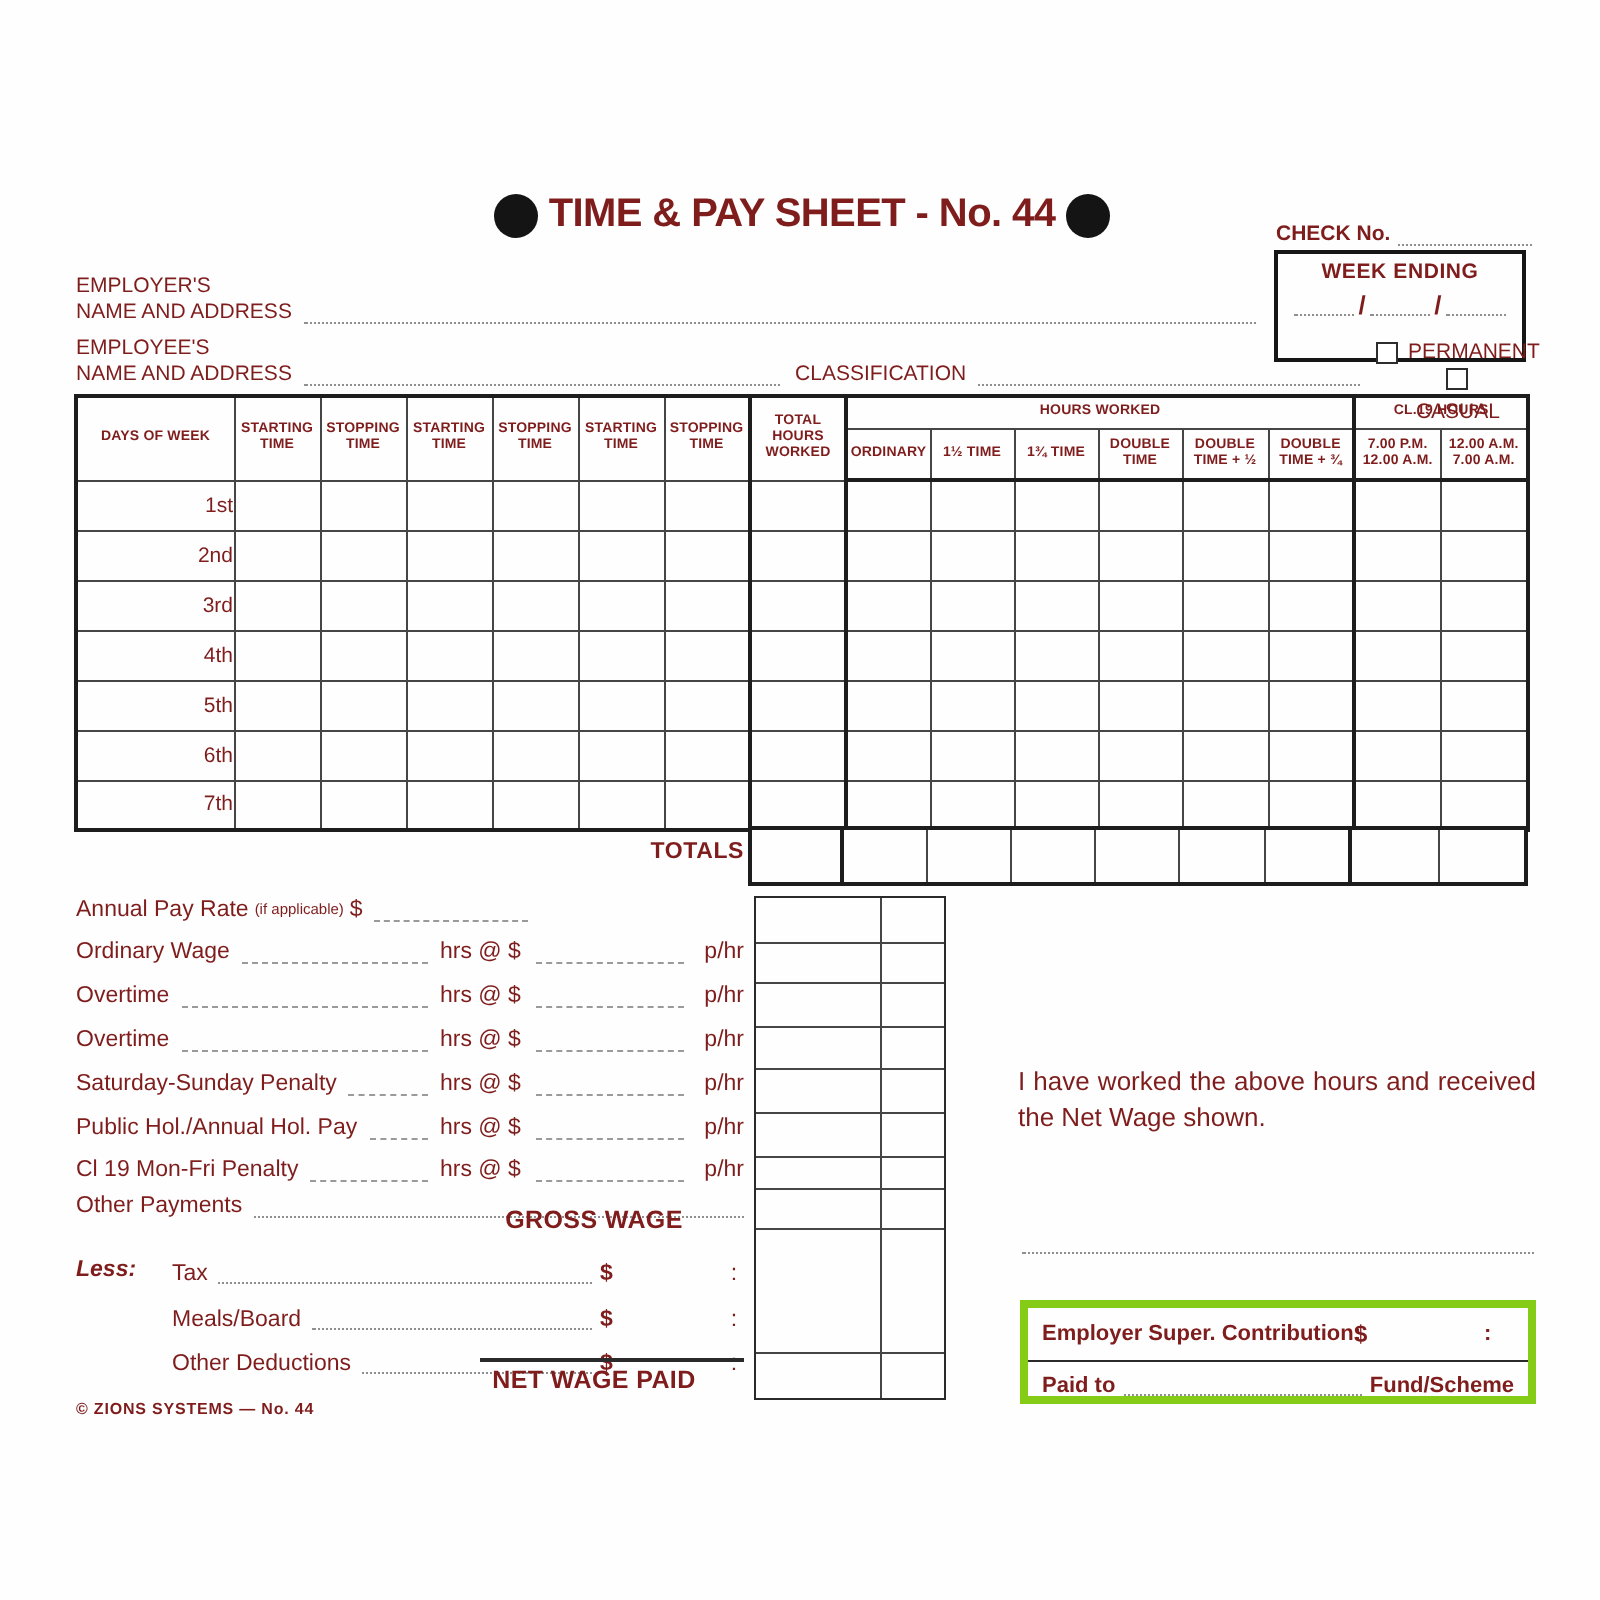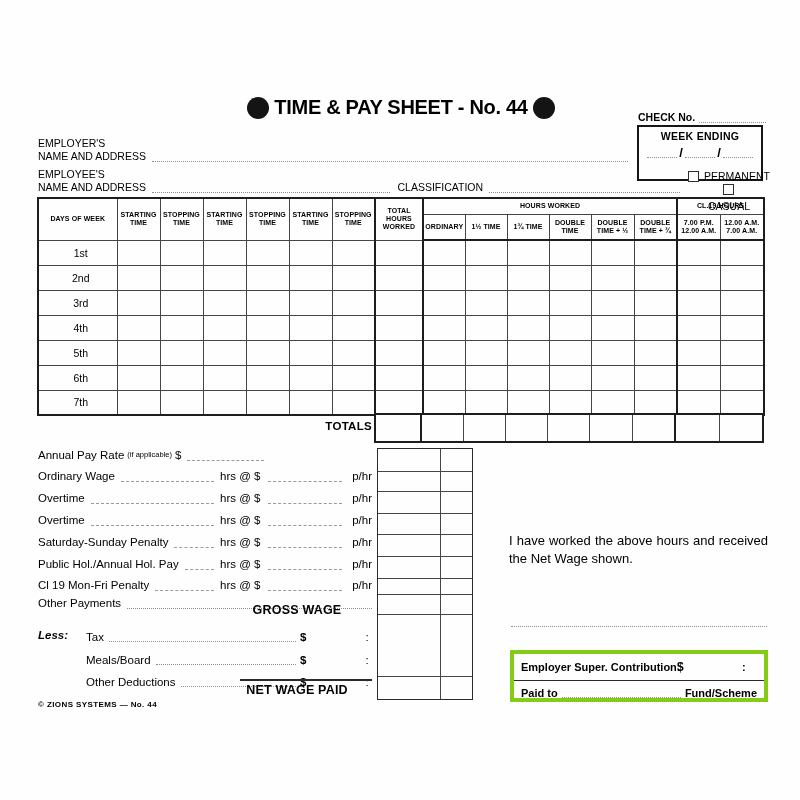--- a/index.html
+++ b/index.html
@@ -1,17 +1,17 @@
 <!DOCTYPE html>
 <html><head>
 <meta charset="utf-8">
 <style>
   html,body{margin:0;padding:0;background:#ffffff;}
   #page{position:relative;width:800px;height:800px;background:#fefefe;overflow:hidden;
-        font-family:"Liberation Sans",sans-serif;color:#000000;}
+        font-family:"Liberation Sans",sans-serif;color:#7f1d1d;}
   .abs{position:absolute;}
 
   
   .hole{position:absolute;width:22px;height:22px;border-radius:50%;background:#141414;}
   #title{position:absolute;left:270px;top:96px;width:262px;text-align:center;
          font-size:20px;font-weight:bold;letter-spacing:-0.3px;white-space:nowrap;}
   .dotlead{border-bottom:1px dotted #8f8f8f;}
   .dashlead{border-bottom:1px dashed #9a9a9a;}
 
   #checkline{position:absolute;left:638px;top:110px;width:128px;display:flex;align-items:flex-end;font-size:10.5px;font-weight:bold;}
@@ -27,21 +27,21 @@
   .partyline .dotlead{height:12px;}
 
   .checkrow{display:flex;align-items:center;font-size:10.5px;gap:5px;}
   .cbox{width:9px;height:9px;border:1.5px solid #2d2d2d;background:#fff;display:inline-block;}
 
   
   #tt{position:absolute;left:37px;top:197px;border-collapse:collapse;table-layout:fixed;width:728px;
       border:2px solid #1d1d1d;}
   #tt th,#tt td{border:1px solid #454545;padding:0;box-sizing:border-box;}
   #tt th{font-size:7px;line-height:8.2px;font-weight:bold;text-align:center;vertical-align:middle;letter-spacing:0.1px;}
-  #tt td.day{font-size:10.5px;padding-left:6px;text-align:center;vertical-align:middle;}
+  #tt td.day{font-size:10.5px;padding-left:6px;text-align:right;vertical-align:middle;}
   #tt .hv{border-left:2px solid #1d1d1d;border-right:2px solid #1d1d1d;}
   #tt .hl{border-left:2px solid #1d1d1d;}
   #tt tr.hdr1 th{height:16px;}
   #tt tr.hdr2 th{height:26px;}
   #tt tr.hdr2 th, #tt tr.hdr1 th{border-bottom-width:1px;}
   #tt tr.hdr2 th{border-bottom:2px solid #1d1d1d;}
   #tt tr.dayrow td{height:25px;}
 
   #totalsrow{position:absolute;left:374px;top:413px;width:390px;height:30px;border:2px solid #1d1d1d;
              box-sizing:border-box;display:flex;background:#fefefe;}

